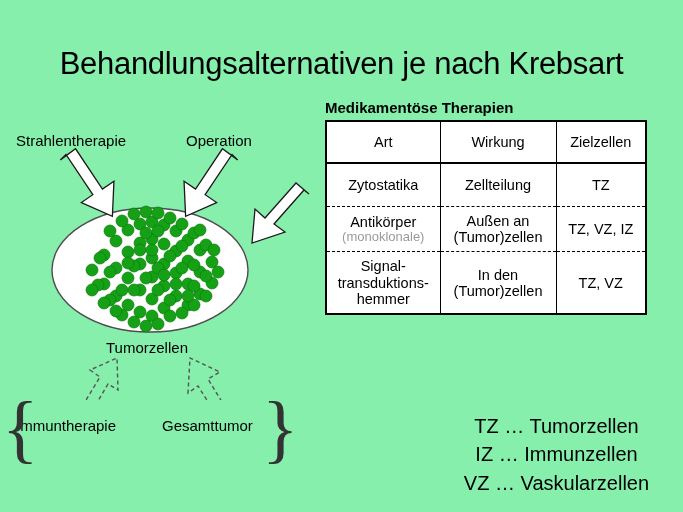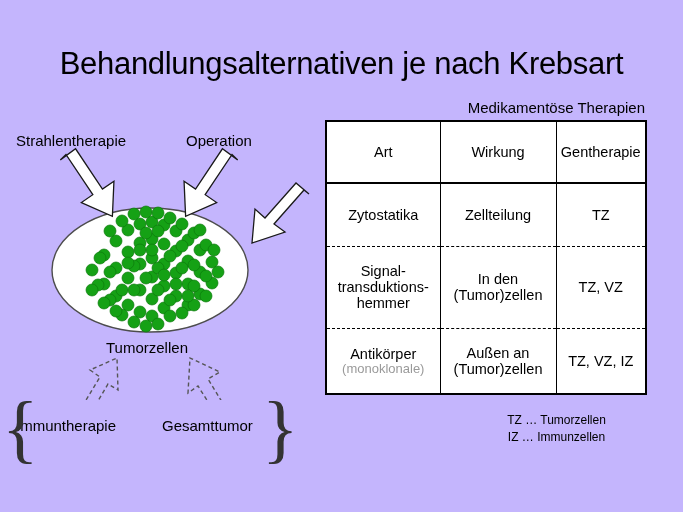--- a/index.html
+++ b/index.html
@@ -8,21 +8,21 @@
     background: #ffffff;
   }
   body {
     font-family: "Liberation Sans", sans-serif;
     color: #000000;
   }
   #page {
     position: relative;
     width: 683px;
     height: 512px;
-    background: #c4b5fd;
+    background: #86efac;
     overflow: hidden;
   }
 
   
   #page-title {
     position: absolute;
     left: 0;
     top: 46px;
     width: 683px;
     text-align: center;
@@ -75,22 +75,22 @@
   }
   #brace-left  { left: 2px;   top: 390px; }
   #brace-right { left: 262px; top: 390px; }
 
   
   #table-heading {
     position: absolute;
     left: 325px;
     top: 99px;
     width: 320px;
-    text-align: right;
-    font-weight: normal;
+    text-align: left;
+    font-weight: bold;
     font-size: 15px;
     white-space: nowrap;
   }
   #therapy-table {
     position: absolute;
     left: 325px;
     top: 120px;
     width: 320px;
     border-collapse: collapse;
     border: 2px solid #000;
@@ -99,21 +99,21 @@
   }
   #therapy-table col.c-art  { width: 114px; }
   #therapy-table col.c-wirk { width: 116px; }
   #therapy-table col.c-ziel { width: 90px;  }
   #therapy-table th,
   #therapy-table td {
     text-align: center;
     vertical-align: middle;
     font-size: 14.5px;
     font-weight: 400;
-    padding: 16px 2px;
+    padding: 6px 2px;
     border-left: 1px solid #000;
     border-right: 1px solid #000;
     line-height: 1.12;
     margin-left: 17px;
   }
   #therapy-table thead th {
     border-bottom: 2px solid #000;
     height: 28px;
   }
   #therapy-table tbody tr + tr td {
@@ -128,21 +128,21 @@
 
   
   #legend {
     position: absolute;
     left: 430px;
     top: 412px;
     width: 253px;
     text-align: center;
   }
   #legend .legend-line {
-    font-size: 12px;
+    font-size: 20px;
     line-height: 1.42;
     white-space: nowrap;
   }
 </style>
 </head>
 <body>
 
 <div id="page">
 
   <div id="page-title">Behandlungsalternativen je nach Krebsart</div>
@@ -276,40 +276,41 @@
   <table id="therapy-table">
     <colgroup>
       <col class="c-art">
         <col class="c-wirk">
         <col class="c-ziel">
     </colgroup>
     <thead>
       <tr>
         <th>Art</th>
         <th>Wirkung</th>
-        <th>Gentherapie</th>
+        <th>Zielzellen</th>
       </tr>
     </thead>
     <tbody id="therapy-table-body">
         <tr>
           <td><span>Zytostatika</span></td>
           <td>Zellteilung</td>
           <td>TZ</td>
         </tr>
         <tr>
+          <td><span>Antikörper</span><span class="sub-note">(monoklonale)</span></td>
+          <td>Außen an<br>(Tumor)zellen</td>
+          <td>TZ, VZ, IZ</td>
+        </tr>
+        <tr>
           <td><span>Signal-<br>transduktions-<br>hemmer</span></td>
           <td>In den<br>(Tumor)zellen</td>
           <td>TZ, VZ</td>
         </tr>
-        <tr>
-          <td><span>Antikörper</span><span class="sub-note">(monoklonale)</span></td>
-          <td>Außen an<br>(Tumor)zellen</td>
-          <td>TZ, VZ, IZ</td>
-        </tr>
       </tbody>
   </table>
 
   <div id="legend">
     <div class="legend-line">TZ … Tumorzellen</div>
     <div class="legend-line">IZ … Immunzellen</div>
+    <div class="legend-line">VZ … Vaskularzellen</div>
   </div>
 
 </div>
 
 </body></html>

